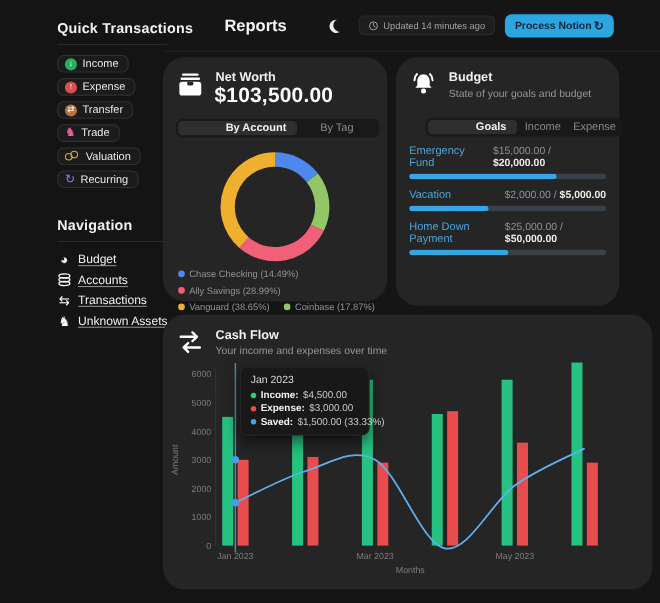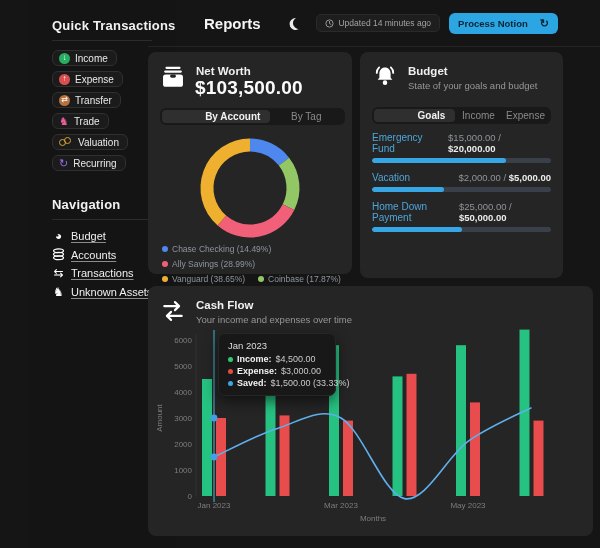--- a/index.html
+++ b/index.html
@@ -24,45 +24,45 @@
   .nav-item .nv-glyph { font-size:12px; width:13px; text-align:center; color:#fff; text-decoration:none; display:inline-block; }
   .nav-item .nv-label { text-decoration:underline; text-underline-offset:2px; text-decoration-color:#8b8b8b; }
 
   
   .main { position:absolute; left:148px; top:0; width:452px; height:548px; }
   .hdr { position:relative; height:47px; display:flex; align-items:center; padding:0 42px 0 12px; border-bottom:1px solid #242424; }
   .hdr h1 { font-size:15px; font-weight:bold; color:#f5f5f5;margin-left:44px; }
   .hdr-right { margin-left:auto; display:flex; align-items:center; gap:9px; }
   .moon { width:12px; height:12px; border-radius:50%; box-shadow:-3px 2px 0 0 #ececec; margin-right:2px; transform:rotate(18deg); }
   .badge { display:inline-flex; align-items:center; gap:4px; background:#1e1e1e; border:1px solid #2a2a2a; border-radius:5px; height:18px; padding:0 8px; font-size:8.5px; color:#a3a3a3; }
-  .proc-btn { display:inline-flex; align-items:center; gap:12px; background:#2ba6e2; color:#0a2536; border:0; border-radius:6px; height:21px; padding:0 9px; font-size:9.5px; font-weight:bold; font-family:"Liberation Sans", sans-serif; cursor:pointer; }
+  .proc-btn { display:inline-flex; align-items:center; gap:2px; background:#2ba6e2; color:#0a2536; border:0; border-radius:6px; height:21px; padding:0 9px; font-size:9.5px; font-weight:bold; font-family:"Liberation Sans", sans-serif; cursor:pointer; }
   .proc-btn .refresh { font-size:11px; font-weight:bold; }
 
-  .card { position:absolute; background:#252525; border-radius:8px; }
+  .card { position:absolute; background:#252525; border-radius:20px; }
   .card-icon { position:absolute; left:12px; top:12px; width:26px; height:26px; }
   .card-title { position:absolute; left:48px; top:13px; font-size:11.5px; font-weight:bold; color:#f0f0f0; }
   .card-sub { position:absolute; left:48px; top:28px; font-size:9.5px; color:#979797; }
 
   
   .seg { position:absolute; display:flex; background:#191919; border-radius:6px; padding:2px; }
   .seg-item { flex:1; display:flex; align-items:center; justify-content:center; font-size:10px; color:#8a8a8a; border-radius:4px; cursor:pointer; white-space:nowrap; }
   .seg-item.active { background:#2f2f2f; color:#f2f2f2; font-weight:bold;padding-left:34px; }
 
   
   #networth-card { left:0; top:52px; width:204px; height:222px; }
   #networth-amount { position:absolute; left:47px; top:25px; font-size:19px; font-weight:bold; color:#fbfbfb; letter-spacing:.2px; }
   #networth-tabs { left:12px; top:56px; width:185px; height:17px; }
   #donut-svg { position:absolute; left:0; top:78px; }
   .legend { position:absolute; left:14px; top:192px; width:180px; display:flex; flex-wrap:wrap; column-gap:13px; row-gap:5px; font-size:8.5px; color:#8f949c; }
   .lg-item { display:inline-flex; align-items:center; gap:4px;text-align:right; }
   .lg-dot { width:6px; height:6px; border-radius:50%; }
 
   
   #budget-card { left:212px; top:52px; width:203px; height:226px; }
-  #budget-tabs { left:12px; top:55px; width:179px; height:17px; }
+  #budget-tabs { left:27px; top:55px; width:179px; height:17px; }
   .goals { position:absolute; left:12px; top:80px; width:179px; display:flex; flex-direction:column; gap:9px; }
   .goal-top { display:flex; align-items:baseline; justify-content:space-between; font-size:9.5px; }
   .goal-name { color:#4da6da; font-size:10px; }
   .goal-cur { color:#8f949b; }
   .goal-sep { color:#8f949b; }
   .goal-tgt { color:#ededed; font-weight:bold; }
   .goal-bar { margin-top:4px; height:5px; background:#39404a; border-radius:3px; overflow:hidden; }
   .goal-fill { height:100%; background:#36a6e4; border-radius:3px; }
 
   

